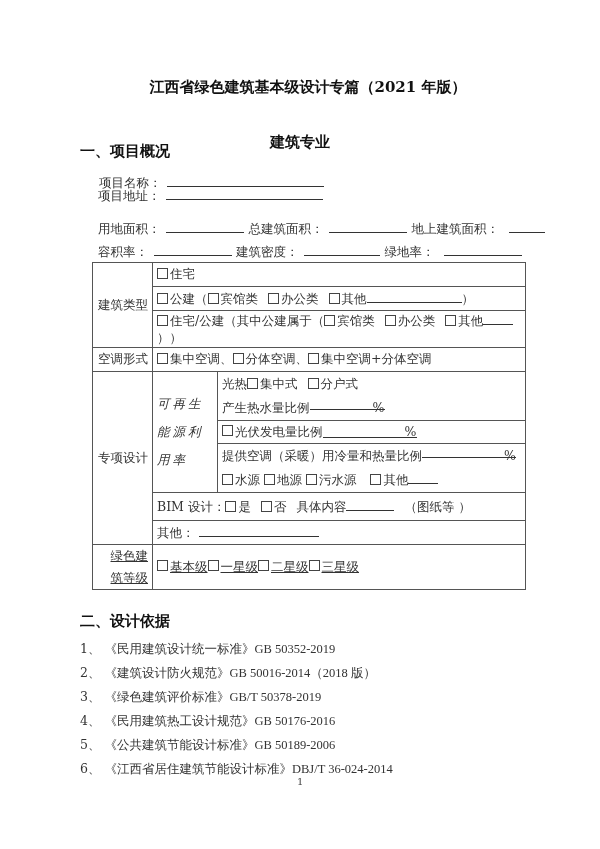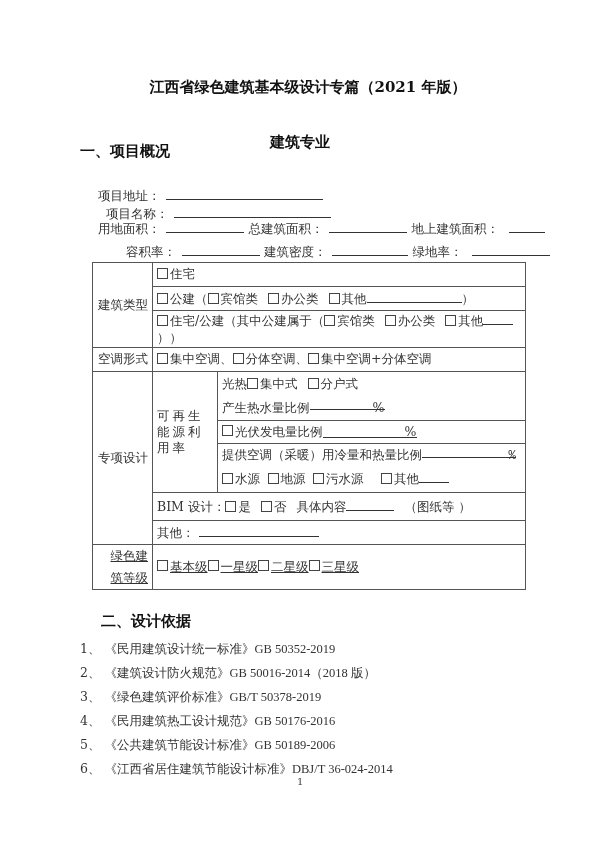--- a/index.html
+++ b/index.html
@@ -26,37 +26,37 @@
     .line2 { line-height: 24px; }
   </style>
 </head>
 <body>
 
 <div class="abs title">江西省绿色建筑基本级设计专篇（2021 年版）</div>
 <div class="abs subtitle">建筑专业</div>
 
 <div class="abs h1" style="top:142px;left:80px;">一、项目概况</div>
 
-<div class="abs fl" style="top:173px;left:106px;margin-top:31px;">
+<div class="abs fl" style="top:173px;left:99px;">
   <span>项目名称：</span>
   <span class="blank" style="width:157px;margin-left:2px;"></span>
 </div>
 <div class="abs fl" style="top:186px;left:98px;">
   <span>项目地址：</span>
   <span class="blank" style="width:157px;margin-left:2px;"></span>
 </div>
 <div class="abs fl" style="top:219px;left:98px;">
   <span>用地面积：</span>
   <span class="blank" style="width:78px;margin-left:2px;"></span>
   <span>总建筑面积：</span>
   <span class="blank" style="width:78px;margin-left:2px;"></span>
   <span>地上建筑面积：</span>
   <span class="blank" style="width:36px;margin-left:6px;"></span>
 </div>
-<div class="abs fl" style="top:242px;left:98px;margin-left:28px;">
+<div class="abs fl" style="top:242px;left:98px;">
   <span>容积率：</span>
   <span class="blank" style="width:78px;margin-left:2px;"></span>
   <span>建筑密度：</span>
   <span class="blank" style="width:76px;margin-left:2px;"></span>
   <span>绿地率：</span>
   <span class="blank" style="width:78px;margin-left:6px;"></span>
 </div>
 
 <table class="form">
   <tbody>
@@ -77,32 +77,32 @@
     </td>
   </tr>
   <tr style="height:24px;">
     <td class="c1">空调形式</td>
     <td colspan="2">
       <span class="cb"></span><span>集中空调、</span><span class="cb"></span><span>分体空调、</span><span class="cb"></span><span>集中空调+分体空调</span>
     </td>
   </tr>
   <tr style="height:47px;">
     <td class="c1" rowspan="5">专项设计</td>
-    <td class="c2" rowspan="3" style="white-space:normal;line-height:16px;">可再生能源利用率</td>
+    <td class="c2" rowspan="3" style="white-space:normal;line-height:28px;font-style:italic;">可再生能源利用率</td>
     <td class="line2">
       <span>光热</span><span class="cb"></span><span>集中式</span><span class="gap"></span><span class="cb"></span><span>分户式</span><br>
       <span>产生热水量比例</span><span class="ul" style="width:75px;text-align:right;"><span>%</span></span>
     </td>
   </tr>
   <tr style="height:23px;">
     <td>
       <span class="cb"></span><span>光伏发电量比例</span><span class="ul" style="width:94px;text-align:right;"><span>%</span></span>
     </td>
   </tr>
-  <tr style="height:48px;font-family:Liberation Mono, monospace;">
+  <tr style="height:48px;">
     <td class="line2">
       <span>提供空调（采暖）用冷量和热量比例</span><span class="ul" style="width:94px;text-align:right;"><span>%</span></span><br>
       <span class="cb"></span><span>水源</span>
       <span class="cb"></span><span>地源</span>
       <span class="cb"></span><span>污水源</span><span class="gap"></span>
       <span class="cb"></span><span>其他</span><span class="ul" style="width:30px;"></span>
     </td>
   </tr>
   <tr style="height:28px;margin-left:12px;">
     <td colspan="2">
@@ -119,21 +119,21 @@
       <span>绿色建</span><br>
       <span>筑等级</span>
     </td>
     <td colspan="2">
       <span class="cb"></span><span>基本级</span><span class="cb"></span><span>一星级</span><span class="cb"></span><span>二星级</span><span class="cb"></span><span>三星级</span>
     </td>
   </tr>
 </tbody>
   </table>
 
-<div class="abs h1" style="top:612px;left:80px;margin-left:21px;">二、设计依据</div>
+<div class="abs h1" style="top:612px;left:80px;">二、设计依据</div>
 
 <div class="abs ref" style="top:641px;left:80px;">
   <span>1、</span> <span>《民用建筑设计统一标准》</span><span class="code">GB 50352-2019</span>
 </div>
 <div class="abs ref" style="top:665px;left:80px;text-align:center;">
   <span>2、</span> <span>《建筑设计防火规范》</span><span class="code">GB 50016-2014（2018 版）</span>
 </div>
 <div class="abs ref" style="top:689px;left:80px;">
   <span>3、</span> <span>《绿色建筑评价标准》</span><span class="code">GB/T 50378-2019</span>
 </div>

